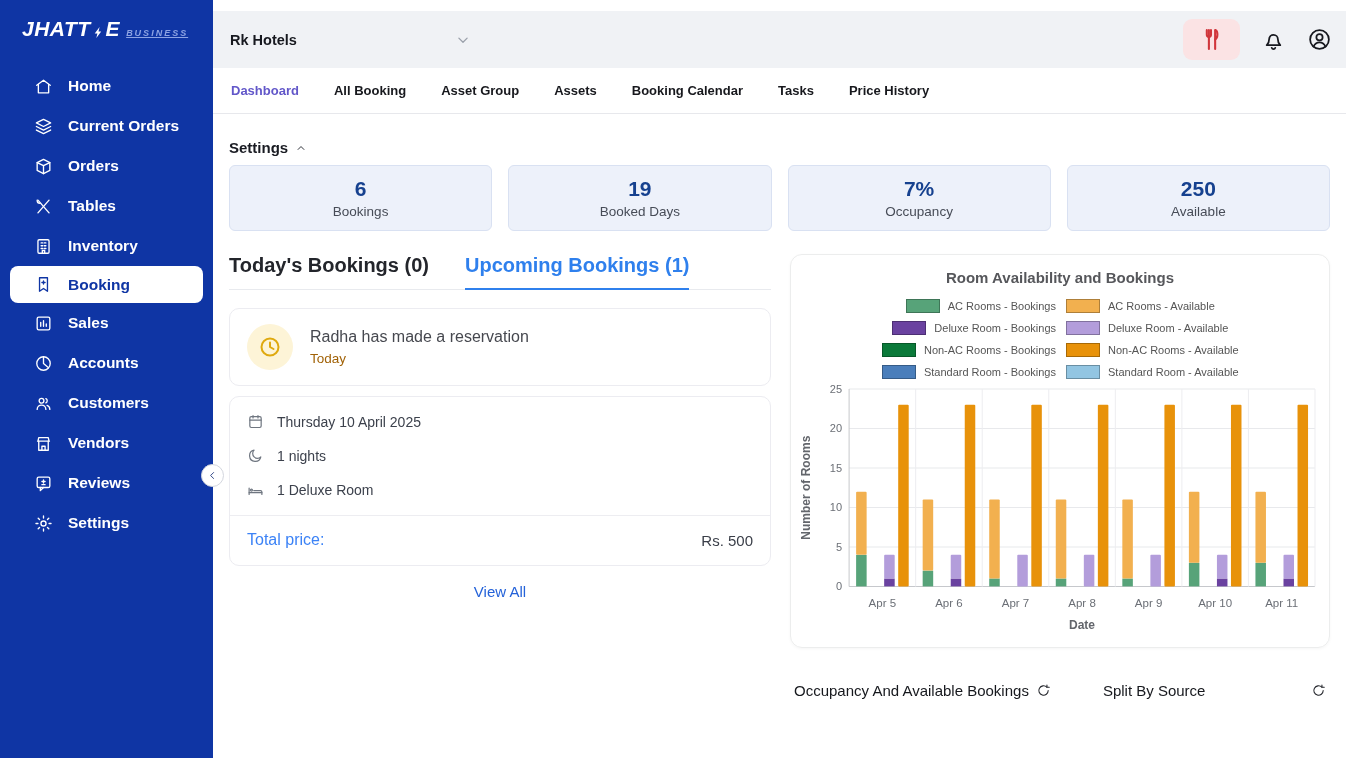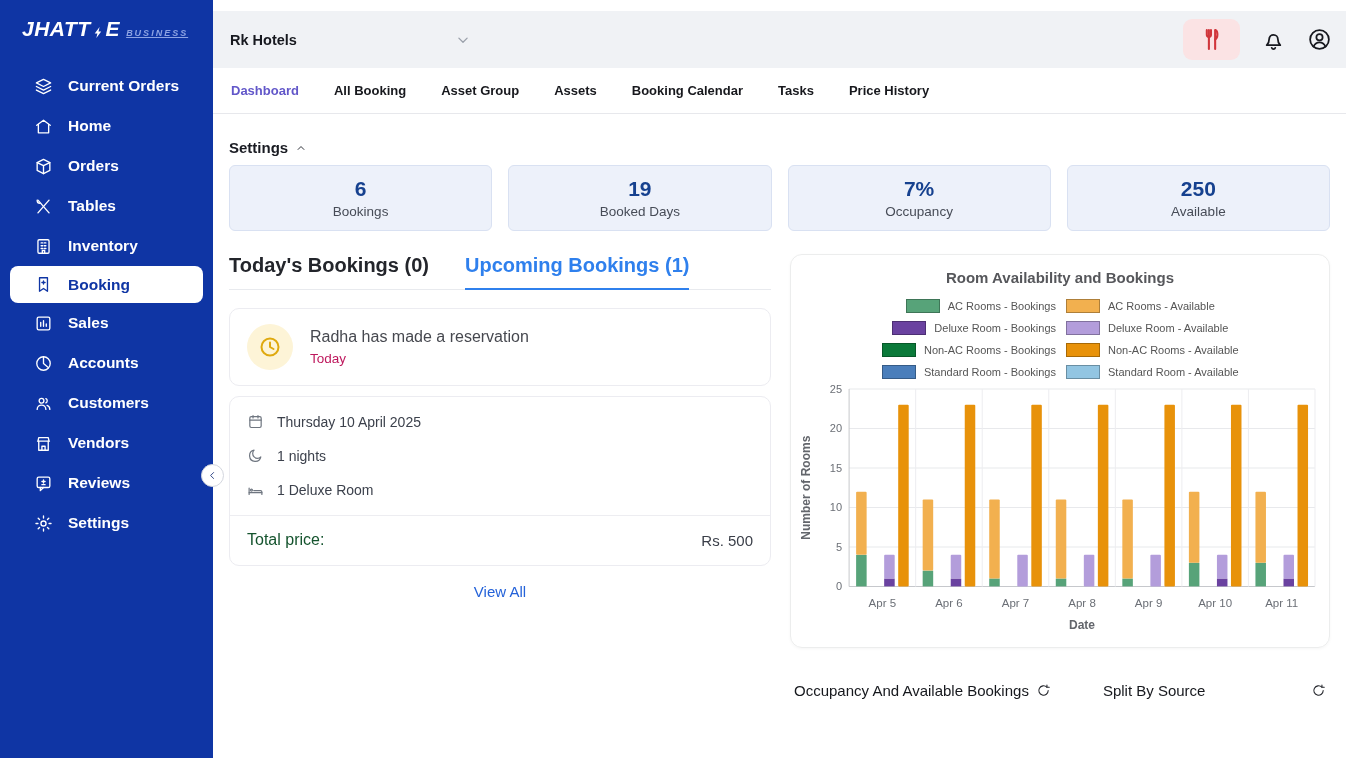--- a/index.html
+++ b/index.html
@@ -55,29 +55,29 @@
   .right-col { width:541px; margin-left:19px; }
 
   .book-tabs { display:flex; gap:36px; border-bottom:1px solid #e8eaee; }
   .book-tab { font-size:20px; font-weight:600; color:#23252b; padding-bottom:11px; cursor:pointer; }
   .book-tab.active { color:var(--accent,#2f80ed); border-bottom:2px solid var(--accent,#2f80ed); margin-bottom:-1px; }
 
   .resv-card { margin-top:18px; border:1px solid #ececf1; border-radius:10px; padding:15px 17px; display:flex; align-items:center; gap:17px; }
   .clock-badge { width:46px; height:46px; border-radius:50%; background:#fdf4d7; display:flex; align-items:center; justify-content:center; color:#dfa90f; flex:none; }
   .clock-badge svg { width:24px; height:24px; stroke-width:2; }
   .resv-title { font-size:16px; color:#46484f; }
-  .resv-when { font-size:13.5px; color:#be185d; margin-top:5px; }
+  .resv-when { font-size:13.5px; color:#a16207; margin-top:5px; }
 
   .detail-card { margin-top:10px; border:1px solid #ececf1; border-radius:10px; padding:16px 17px 0 17px; }
   .detail-row { display:flex; align-items:center; gap:13px; color:#3c414c; font-size:14px; margin-bottom:17px; }
   .detail-row .d-ic { display:flex; color:#6f7680; }
   .detail-row .d-ic svg { width:17px; height:17px; }
   .detail-divider { border-top:1px solid #ededf1; margin:0 -17px; }
   .total-row { display:flex; align-items:center; justify-content:space-between; padding:15px 0 16px 0; }
-  .total-label { font-size:16px; color:#14532d;text-align:right; }
+  .total-label { font-size:16px; color:#3b82f6;text-align:right; }
   .total-value { font-size:15px; color:#3a3e48; }
 
   .view-all { margin-top:17px; text-align:center; font-size:15px; font-weight:500; color:#2462d9; cursor:pointer; }
 
   .chart-card { border:1px solid #eceded; border-radius:12px; height:394px; padding-top:14px; box-shadow:0 1px 3px rgba(0,0,0,.04); }
   .chart-title { text-align:center; font-size:15px; font-weight:700; color:#56575b; }
   .chart-legend { margin-top:13px; display:grid; grid-template-columns:1fr 1fr; row-gap:8px; }
   .legend-item { display:flex; align-items:center; gap:8px; cursor:pointer; }
   .legend-item.right-align { justify-content:flex-end; padding-right:4px; }
   .legend-item.left-align { padding-left:6px; }
@@ -102,35 +102,35 @@
       <span class="logo-bolt"><svg viewBox="0 0 24 24" fill="#ffffff">
           <path d="M14 2 5 14h5l-2 8 9-12h-5l2-8z"></path>
         </svg></span>
       <span class="logo-main">E</span>
     <span class="logo-suffix">BUSINESS</span>
   </div>
   <div class="side-menu" id="sidebar-menu">
       <div class="side-item">
         <span class="side-ic">
           <svg viewBox="0 0 24 24" fill="none" stroke="currentColor" stroke-width="1.7" stroke-linecap="round" stroke-linejoin="round">
+            <path d="M3.5 10.5 12 4l8.5 6.5"></path>
+            <path d="M5.5 9.5V20h13V9.5"></path>
+          </svg>
+        </span>
+        <span class="side-label">Home</span>
+      </div>
+      <div class="side-item">
+        <span class="side-ic">
+          <svg viewBox="0 0 24 24" fill="none" stroke="currentColor" stroke-width="1.7" stroke-linecap="round" stroke-linejoin="round">
             <path d="M12 3l9 4.5L12 12 3 7.5 12 3z"></path>
             <path d="M3 12l9 4.5 9-4.5"></path>
             <path d="M3 16.5 12 21l9-4.5"></path>
           </svg>
         </span>
         <span class="side-label">Current Orders</span>
-      </div>
-      <div class="side-item">
-        <span class="side-ic">
-          <svg viewBox="0 0 24 24" fill="none" stroke="currentColor" stroke-width="1.7" stroke-linecap="round" stroke-linejoin="round">
-            <path d="M3.5 10.5 12 4l8.5 6.5"></path>
-            <path d="M5.5 9.5V20h13V9.5"></path>
-          </svg>
-        </span>
-        <span class="side-label">Home</span>
       </div>
       <div class="side-item">
         <span class="side-ic">
           <svg viewBox="0 0 24 24" fill="none" stroke="currentColor" stroke-width="1.7" stroke-linecap="round" stroke-linejoin="round">
             <path d="M12 3l8 4v10l-8 4-8-4V7l8-4z"></path>
             <path d="M4 7l8 4 8-4"></path>
             <path d="M12 11v10"></path>
           </svg>
         </span>
         <span class="side-label">Orders</span>

